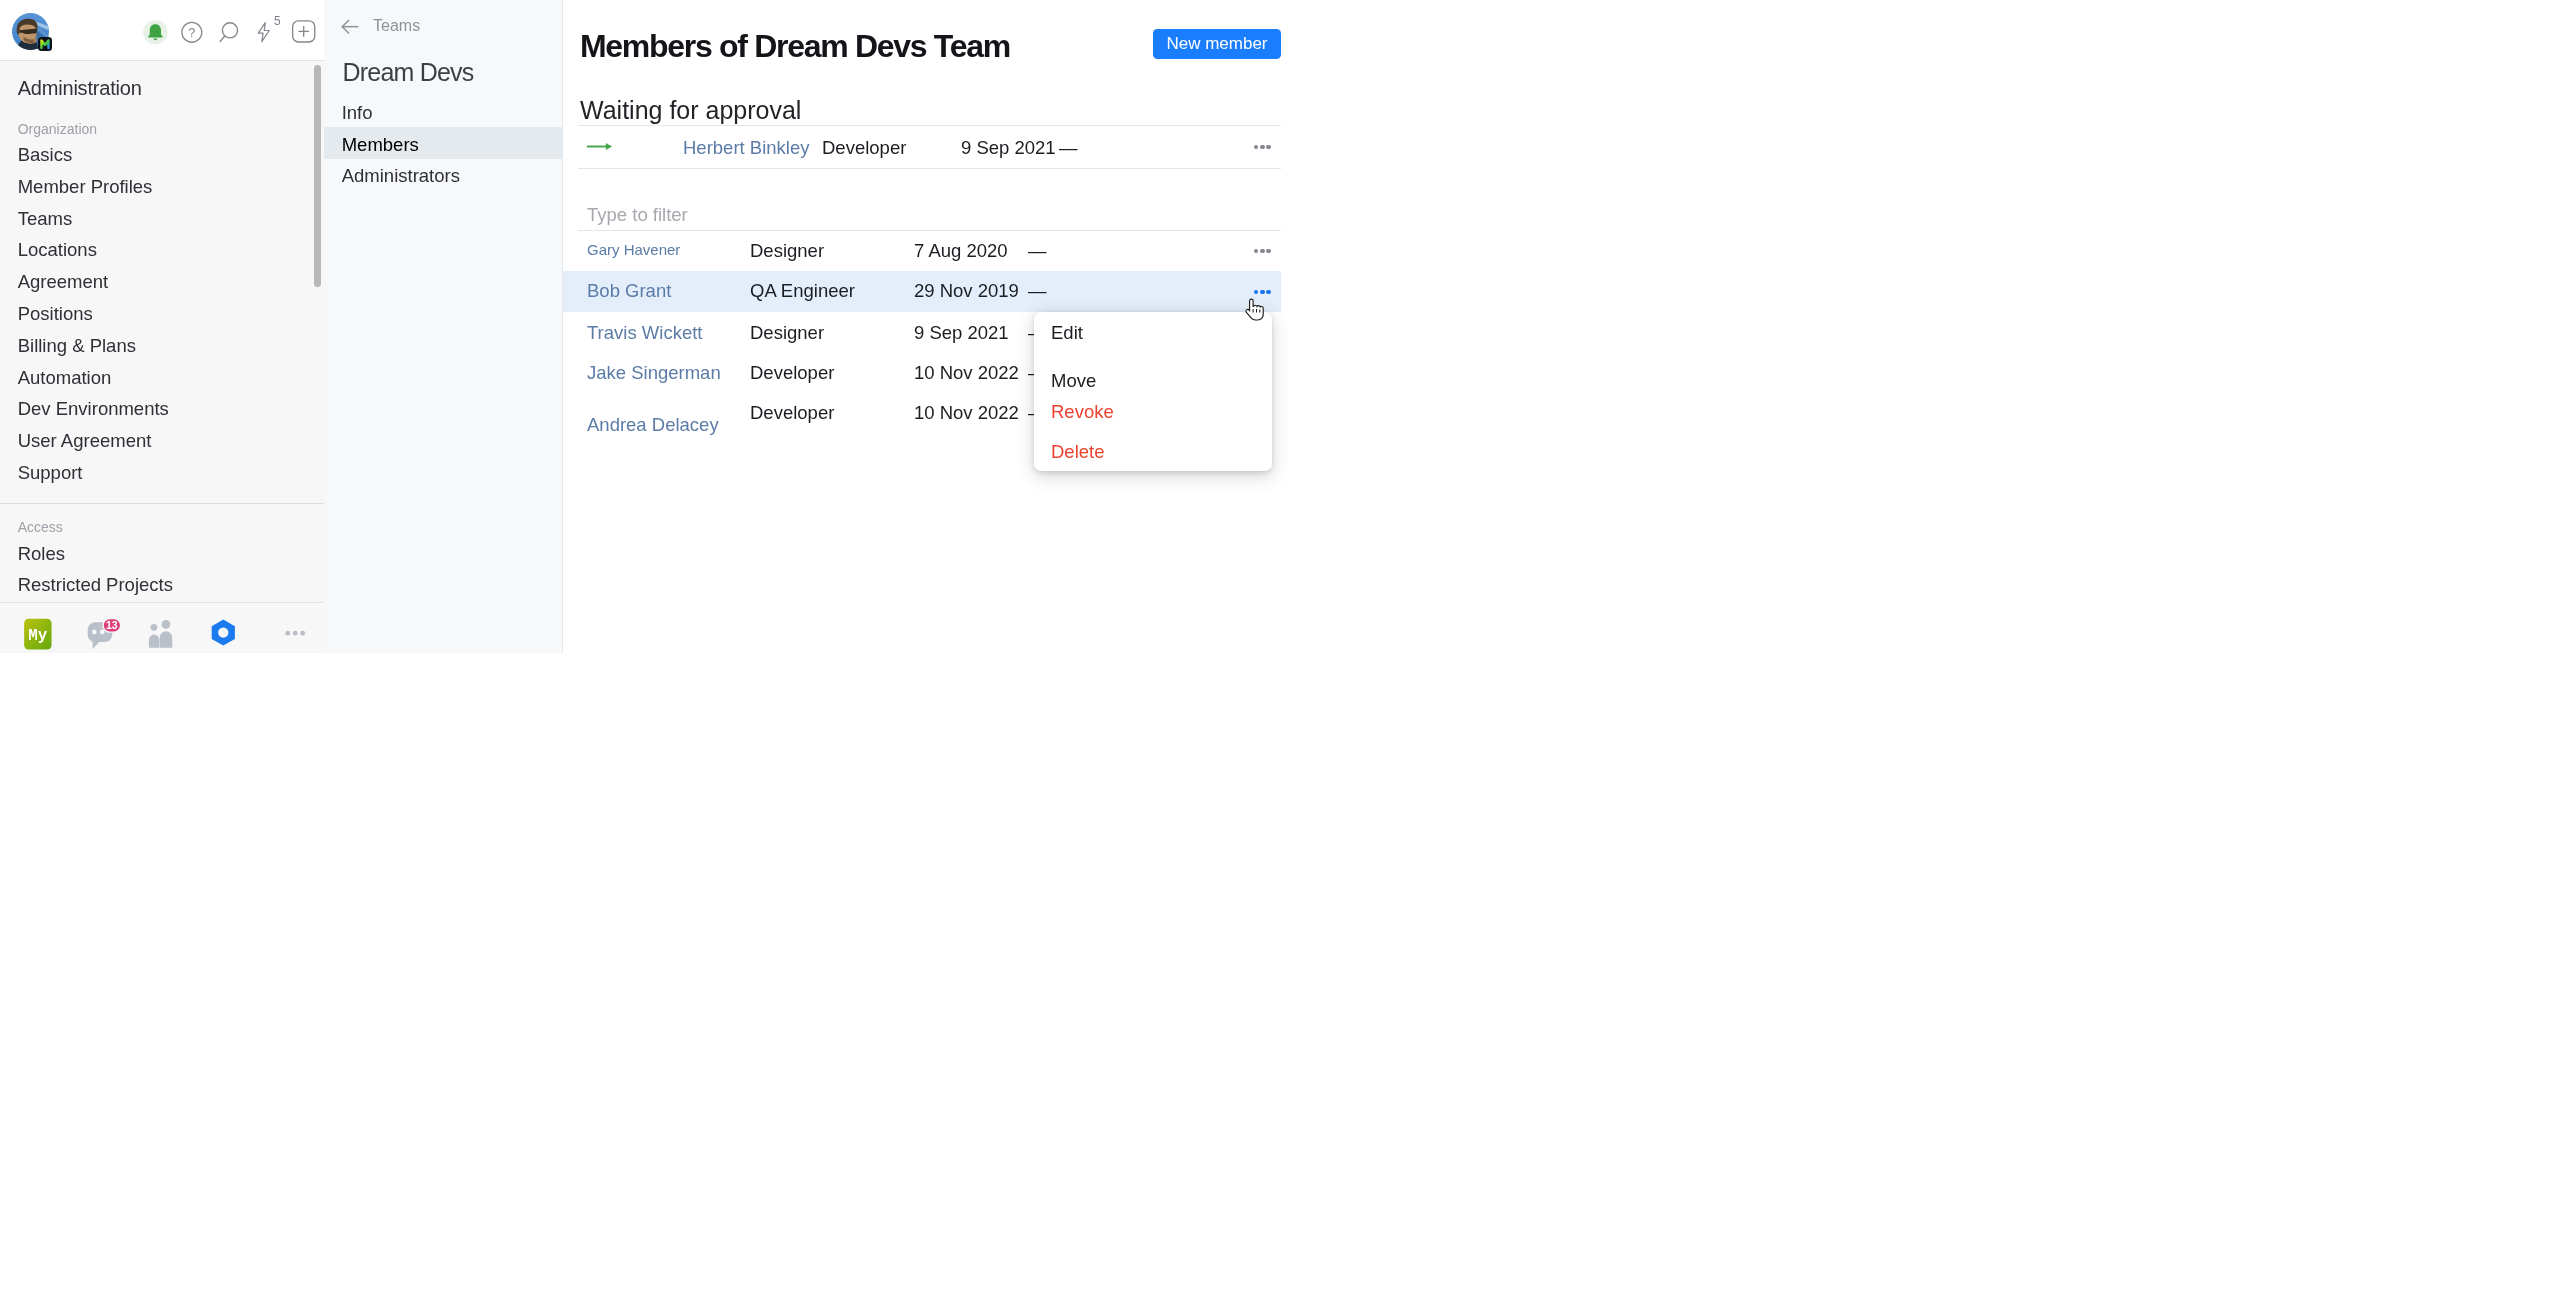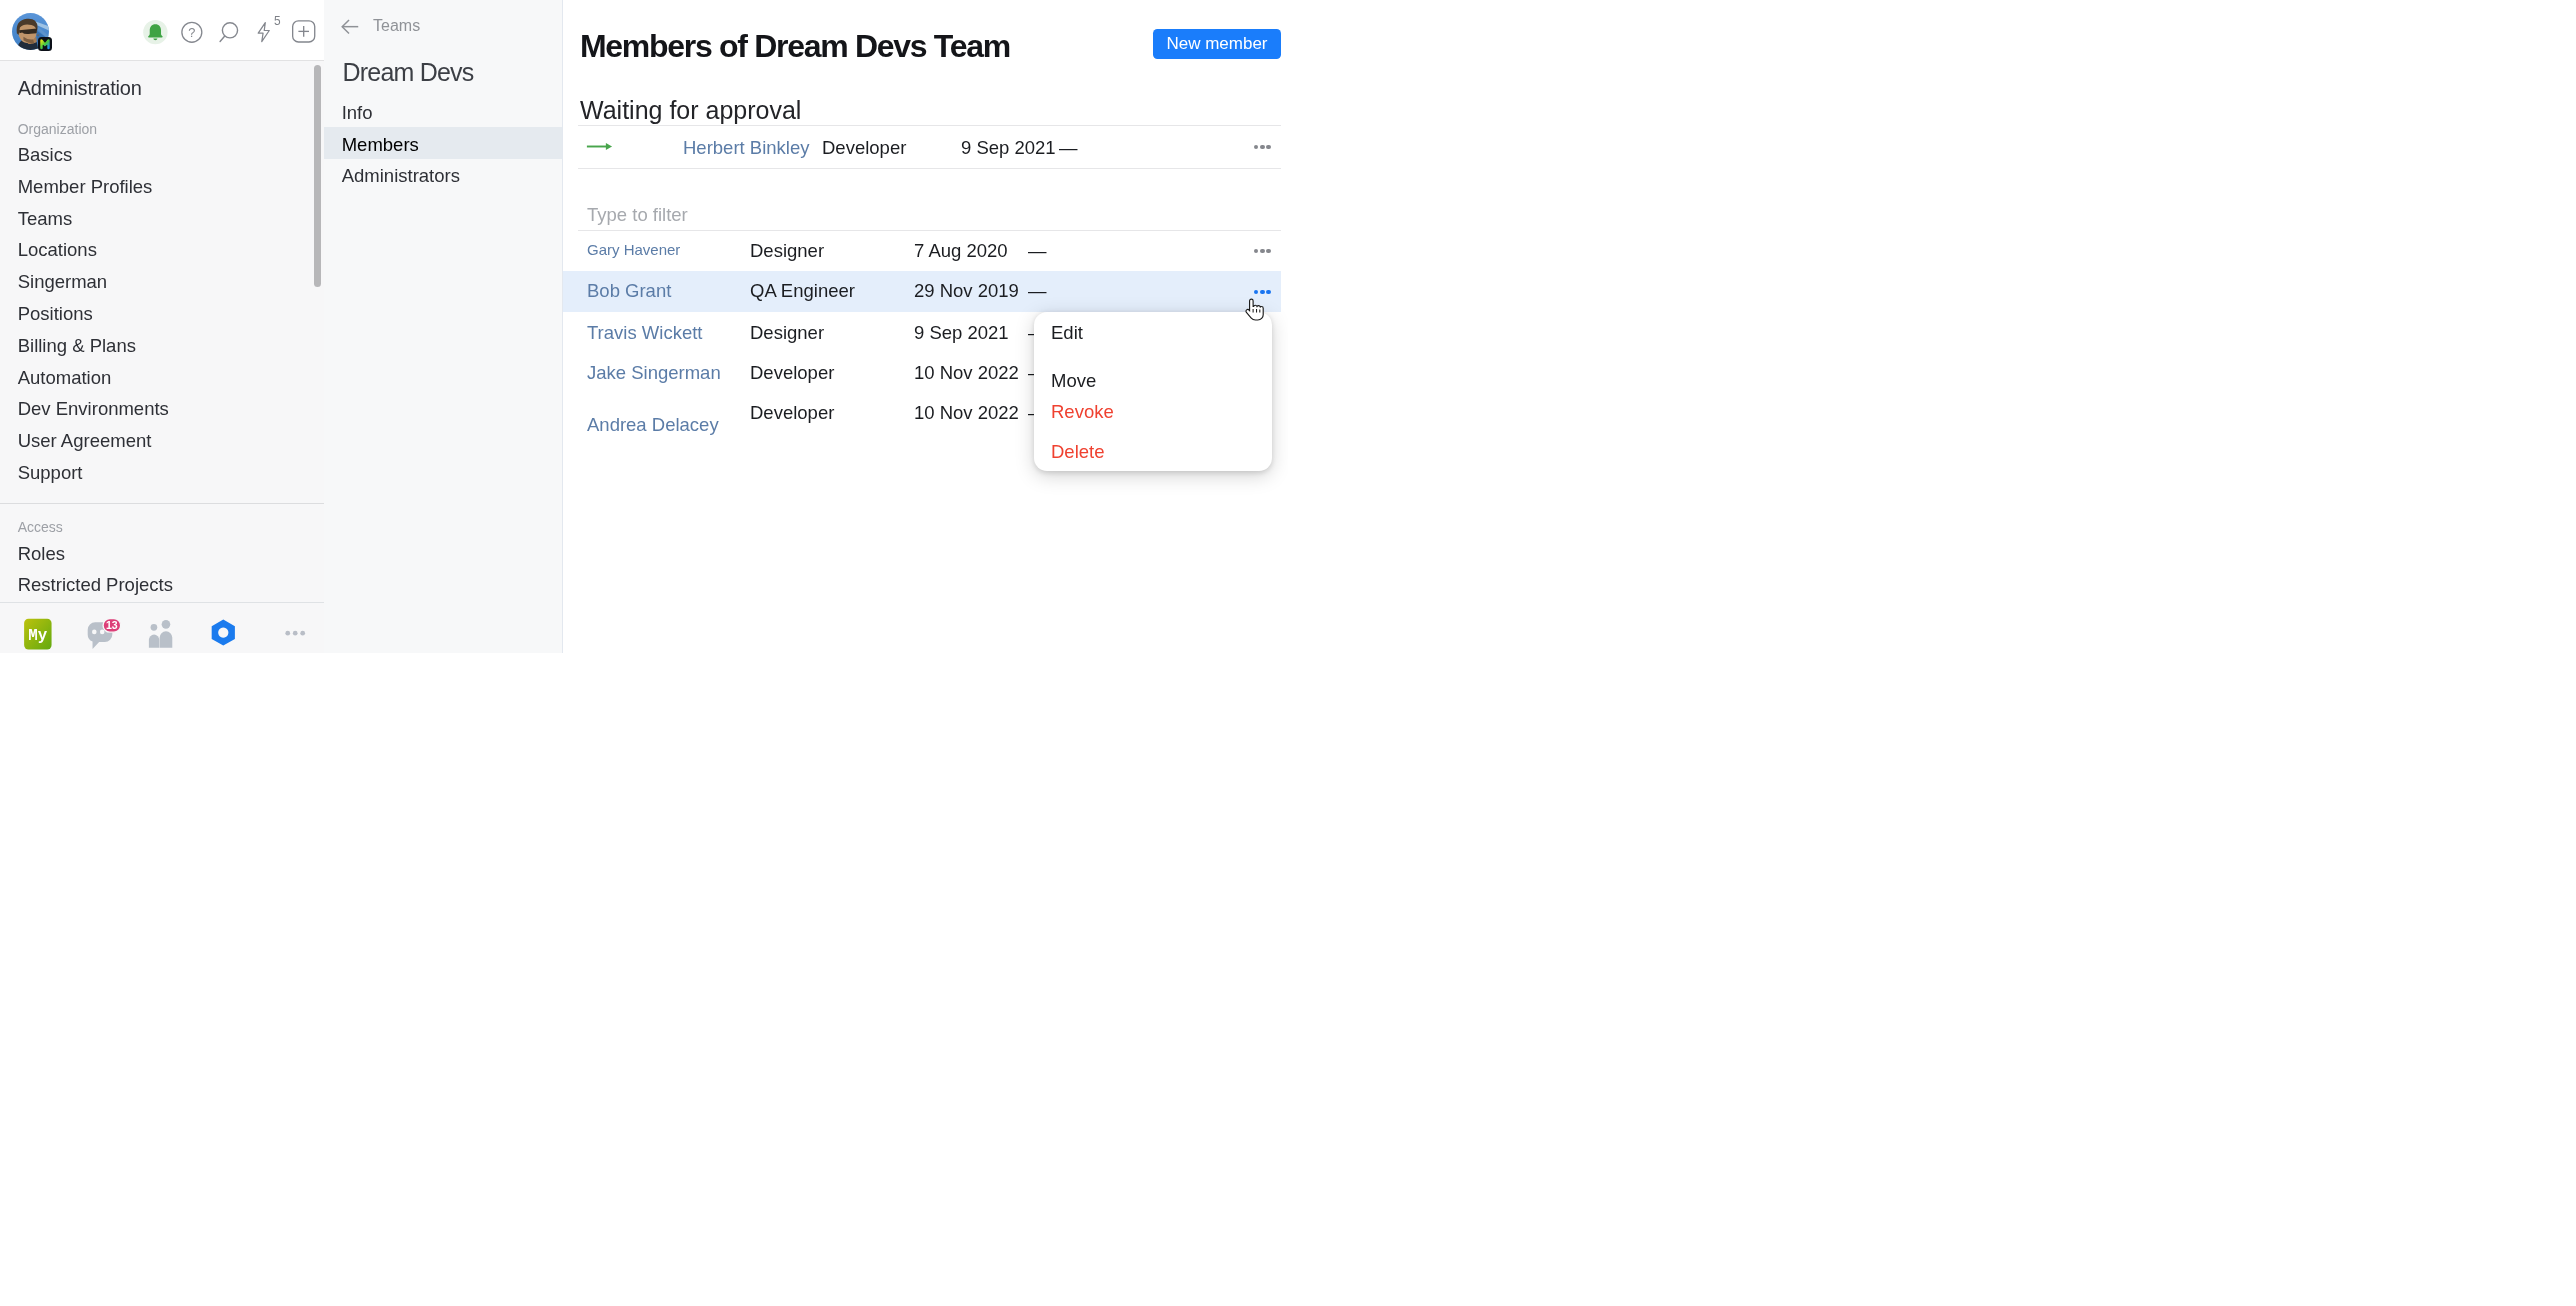--- a/index.html
+++ b/index.html
@@ -34,21 +34,21 @@
     background:#1a7dfb; border-radius:4.4px; color:#ffffff; font-size:17px;
     text-align:center; line-height:30px; }
   .link { color:#5b7ca7; }
   .dark { color:#1b1d21; }
   .dots { position:absolute; width:17.7px; height:4.4px; }
   .dots i { position:absolute; width:4.4px; height:4.4px; border-radius:50%; background:#85878d; top:0; }
   .dots i:nth-child(1){left:0} .dots i:nth-child(2){left:6.2px} .dots i:nth-child(3){left:12.4px}
   .dots.blue i { background:#1a75f0; }
 
   #popup { position:absolute; left:1034px; top:312px; width:238px; height:159px; background:#fff;
-    border-radius:13px; box-shadow:0 1.8px 5.3px rgba(0,0,0,0.12), 0 4.4px 19.4px rgba(0,0,0,0.17); }
+    border-radius:7px; box-shadow:0 1.8px 5.3px rgba(0,0,0,0.12), 0 4.4px 19.4px rgba(0,0,0,0.17); }
   .red { color:#ef4130; }
 </style>
 </head>
 <body>
 
 <div id="sidebar">
   <div id="sideHead"></div>
   <div id="avatar" class="abs" style="left:12.4px; top:13.2px; width:37px; height:37px;">
     <svg width="37" height="37" viewBox="0 0 42 42">
       <defs>
@@ -103,21 +103,21 @@
       <line x1="338" y1="35.5" x2="350" y2="35.5" stroke="#83868d" stroke-width="1.5"></line>
     </svg>
   </div>
   <div id="scrollthumb"></div>
   <div class="t" style="left:17.7px; top:78px; font-size:20px; font-weight:500; color:#303239; letter-spacing:-0.2px;">Administration</div>
   <div class="t seclabel" style="left:17.7px; top:122px;">Organization</div>
   <div class="t navitem" style="left:17.7px; top:146px;">Basics</div>
   <div class="t navitem" style="left:17.7px; top:178px;">Member Profiles</div>
   <div class="t navitem" style="left:17.7px; top:210px;">Teams</div>
   <div class="t navitem" style="left:17.7px; top:241px;">Locations</div>
-  <div class="t navitem" style="left:17.7px; top:273px;">Singerman</div>
+  <div class="t navitem" style="left:17.7px; top:273px;">Agreement</div>
   <div class="t navitem" style="left:17.7px; top:305px;">Positions</div>
   <div class="t navitem" style="left:17.7px; top:337px;">Billing &amp; Plans</div>
   <div class="t navitem" style="left:17.7px; top:369px;">Automation</div>
   <div class="t navitem" style="left:17.7px; top:400px;">Dev Environments</div>
   <div class="t navitem" style="left:17.7px; top:432px;">User Agreement</div>
   <div class="t navitem" style="left:17.7px; top:464px;">Support</div>
   <div id="sidedivider"></div>
   <div class="t seclabel" style="left:17.7px; top:520px;">Access</div>
   <div class="t navitem" style="left:17.7px; top:545px;">Roles</div>
   <div class="t navitem" style="left:17.7px; top:576px;">Restricted Projects</div>

